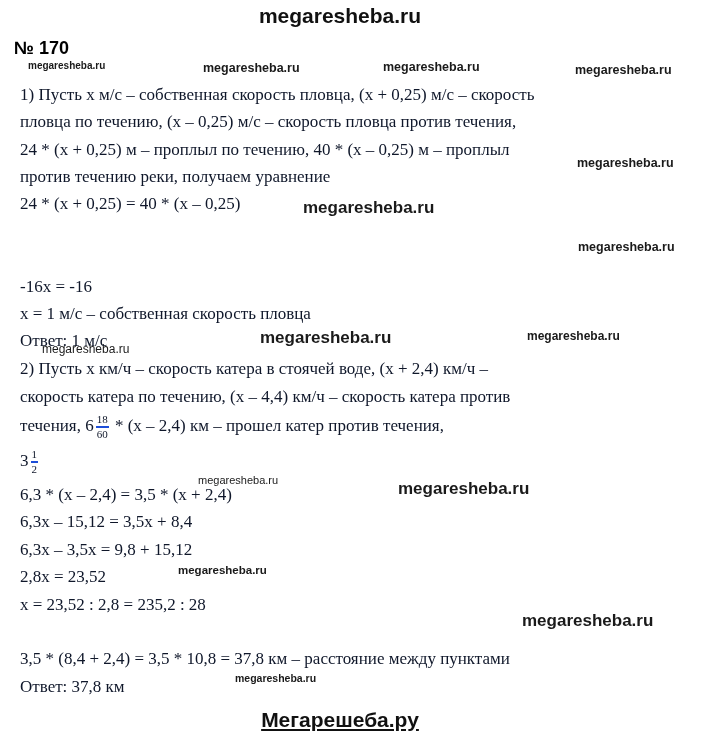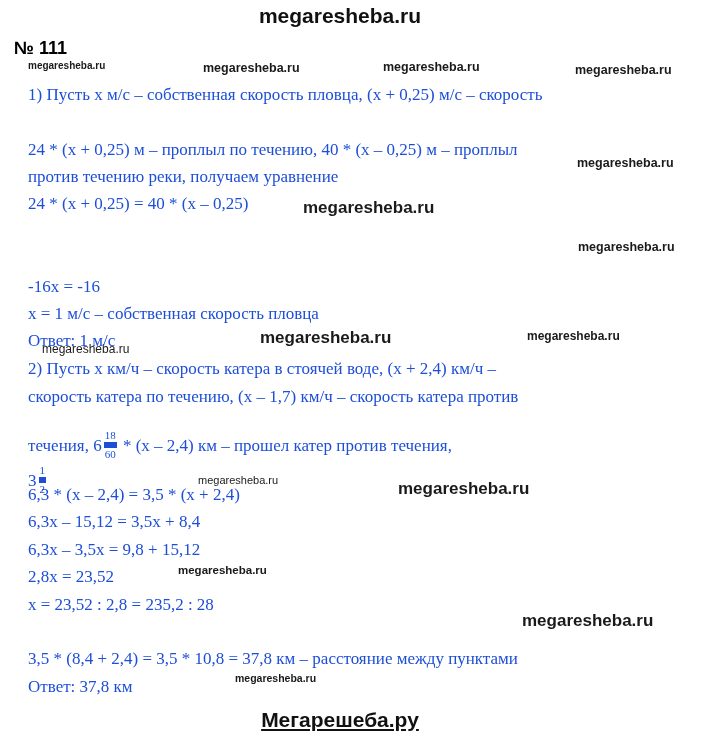--- a/index.html
+++ b/index.html
@@ -27,65 +27,66 @@
   .wm8{top:328px;left:260px;font-size:17px;font-weight:bold;}
   .wm9{top:329px;left:527px;font-size:12px;font-weight:bold;}
   .wm10{top:342px;left:42px;font-size:12px;}
   .wm11{top:474px;left:198px;font-size:11px;}
   .wm12{top:479px;left:398px;font-size:17px;font-weight:bold;}
   .wm13{top:564px;left:178px;font-size:11.5px;font-weight:bold;}
   .wm14{top:611px;left:522px;font-size:17px;font-weight:bold;}
   .wm15{top:672px;left:235px;font-size:10.5px;font-weight:bold;}
 
   
-  .line{position:absolute;left:28px;font-size:17px;line-height:1.25;white-space:nowrap;color:#1d4ed8;}
+  .line{position:absolute;left:20px;font-size:17px;line-height:1.25;white-space:nowrap;color:#0f172a;}
   .l1{top:84px}  .l2{top:111px} .l3{top:139px} .l4{top:166px} .l5{top:193px}
   .l6{top:221px} .l7{top:248px} .l8{top:276px} .l9{top:303px} .l10{top:330px}
   .l11{top:358px}.l12{top:386px}.l13{top:413px}.l14{top:448px}.l15{top:484px}
   .l16{top:511px}.l17{top:539px}.l18{top:566px}.l19{top:594px}.l20{top:621px}
   .l21{top:648px}.l22{top:676px}
 
   .frac{display:inline-block;vertical-align:-7px;text-align:center;
         font-size:11px;line-height:1.15;margin:0 2px;}
-  .frac .num{display:block;border-bottom:6px solid #1d4ed8;padding:0 1px;margin-top:16px;}
+  .frac .num{display:block;border-bottom:2px solid #1d4ed8;padding:0 1px;}
   .frac .den{display:block;}
 </style>
 </head>
 <body>
 
 <div class="page">
 
   <div class="wm-top">megaresheba.ru</div>
-  <div class="problem-number">№ 111</div>
+  <div class="problem-number">№ 170</div>
 
   <span class="wm wm1">megaresheba.ru</span>
   <span class="wm wm2">megaresheba.ru</span>
   <span class="wm wm3">megaresheba.ru</span>
   <span class="wm wm4">megaresheba.ru</span>
   <span class="wm wm5">megaresheba.ru</span>
   <span class="wm wm6">megaresheba.ru</span>
   <span class="wm wm7">megaresheba.ru</span>
   <span class="wm wm8">megaresheba.ru</span>
   <span class="wm wm9">megaresheba.ru</span>
   <span class="wm wm10">megaresheba.ru</span>
   <span class="wm wm11">megaresheba.ru</span>
   <span class="wm wm12">megaresheba.ru</span>
   <span class="wm wm13">megaresheba.ru</span>
   <span class="wm wm14">megaresheba.ru</span>
   <span class="wm wm15">megaresheba.ru</span>
 
   <div class="line l1">1) Пусть х м/с – собственная скорость пловца, (х + 0,25) м/с – скорость</div>
+  <div class="line l2">пловца по течению, (х – 0,25) м/с – скорость пловца против течения,</div>
   <div class="line l3">24 * (х + 0,25) м – проплыл по течению, 40 * (х – 0,25) м – проплыл</div>
   <div class="line l4">против течению реки, получаем уравнение</div>
   <div class="line l5">24 * (х + 0,25) = 40 * (х – 0,25)</div>
   <div class="line l8">-16х = -16</div>
   <div class="line l9">х = 1 м/с – собственная скорость пловца</div>
   <div class="line l10">Ответ: 1 м/с</div>
   <div class="line l11">2) Пусть х км/ч – скорость катера в стоячей воде, (х + 2,4) км/ч –</div>
-  <div class="line l12">скорость катера по течению, (х – 1,7) км/ч – скорость катера против</div>
+  <div class="line l12">скорость катера по течению, (х – 4,4) км/ч – скорость катера против</div>
 
   <div class="line l13">
     <span>течения, 6</span><span class="frac"><span class="num">18</span><span class="den">60</span></span><span> * (х – 2,4) км – прошел катер против течения,</span>
   </div>
 
   <div class="line l14">
     <span>3</span><span class="frac"><span class="num">1</span><span class="den">2</span></span>
   </div>
 
   <div class="line l15">6,3 * (х – 2,4) = 3,5 * (х + 2,4)</div>

